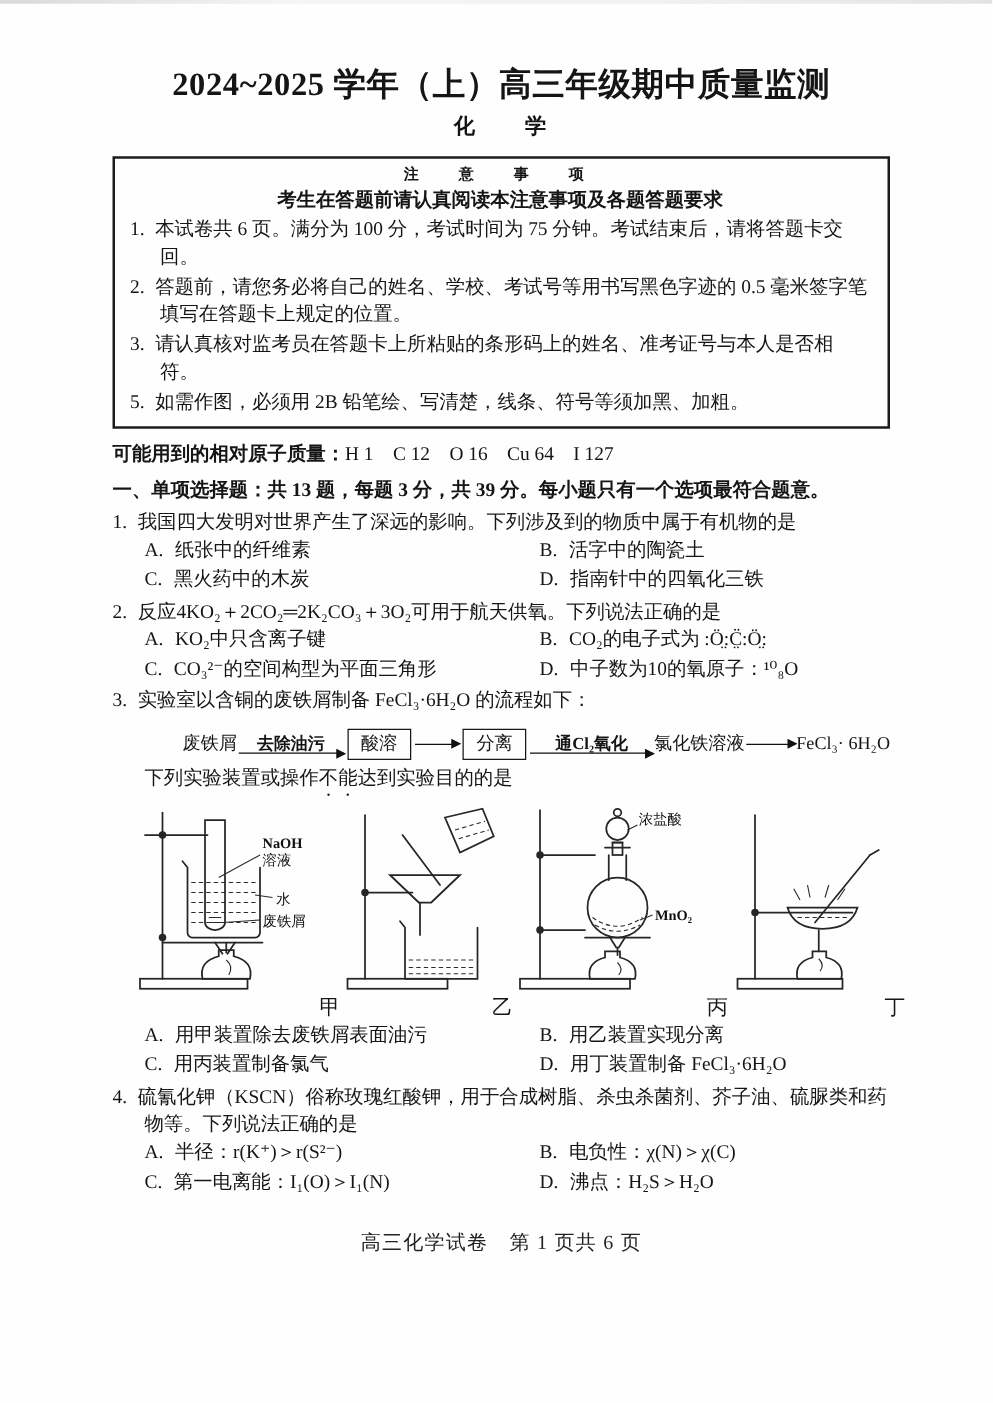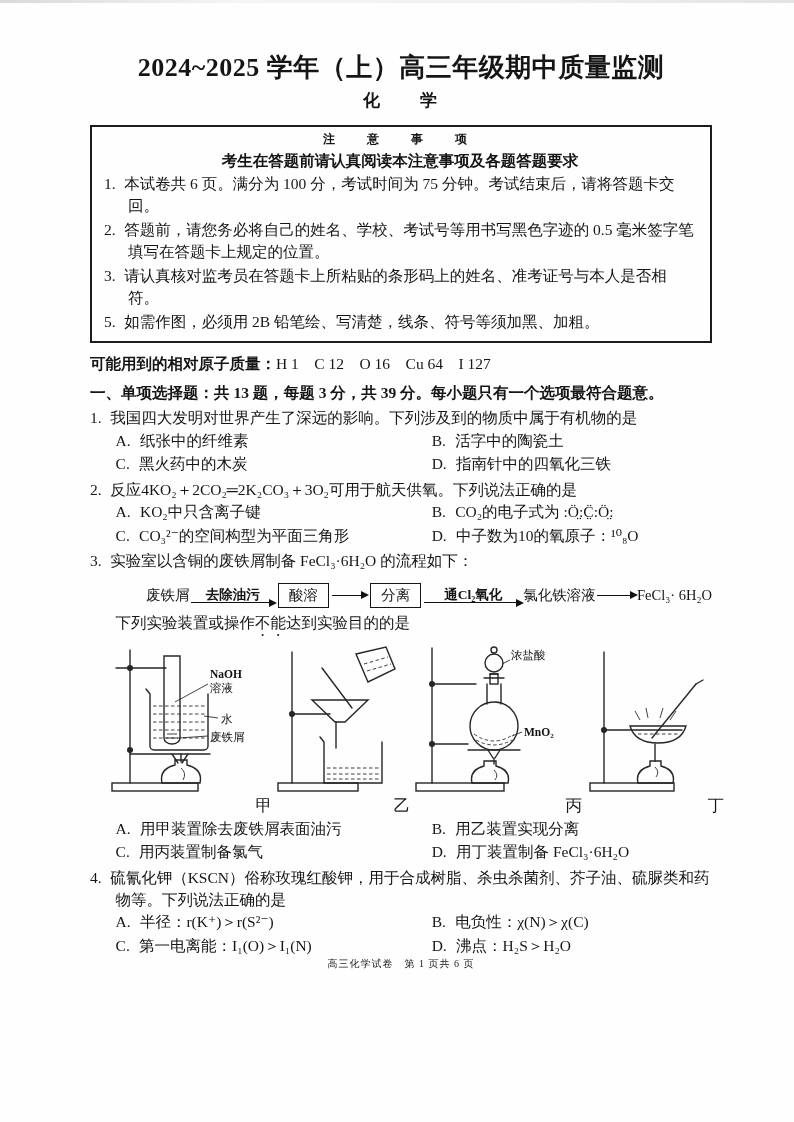--- a/index.html
+++ b/index.html
@@ -44,21 +44,21 @@
   
   .appar{display:flex;justify-content:space-between;align-items:flex-end;margin:4px 2px 0 14px;}
   .app{display:flex;flex-direction:column;align-items:flex-end;}
   .app .cap{font-size:16.5px;margin-top:0px;}
   svg{display:block;}
   .ln{stroke:#262626;stroke-width:1.4;fill:none;stroke-linecap:round;}
   .thin{stroke:#2b2b2b;stroke-width:.9;fill:none;}
   .dash{stroke:#2b2b2b;stroke-width:.9;fill:none;stroke-dasharray:3.5,2.5;}
   .svgt{font-size:11.5px;fill:#111;stroke:none;font-family:"Liberation Serif",serif;}
   .svgt.b{font-weight:bold;}
-  .footer{text-align:center;font-size:10px;color:#222;letter-spacing:1px;}
+  .footer{text-align:center;margin-top:26px;font-size:16px;color:#222;letter-spacing:1px;}
 </style>
 </head>
 <body>
 
 <div class="sheet">
   <div class="scan-edge"></div>
 
   <div class="title">2024~2025 学年（上）高三年级期中质量监测</div>
   <div class="subject">化　　学</div>
 

